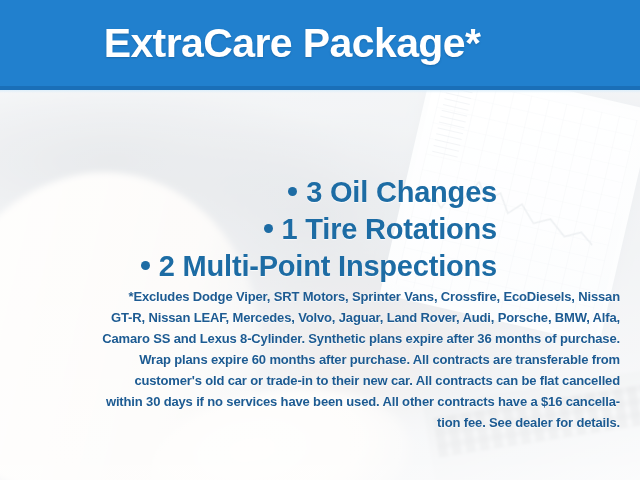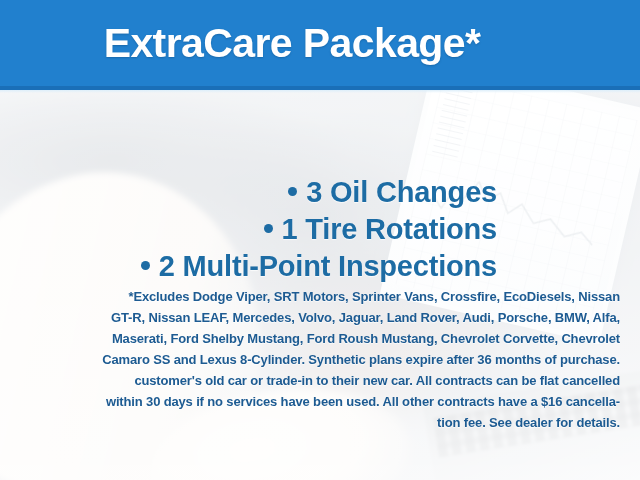--- a/index.html
+++ b/index.html
@@ -280,20 +280,20 @@
       <span class="bullet-dot"></span><span>1 Tire Rotations</span>
     </div>
     <div class="bullet-line">
       <span class="bullet-dot"></span><span>2 Multi-Point Inspections</span>
     </div>
   </div>
 
   <div class="fine-print">
     <div class="fine-line">*Excludes Dodge Viper, SRT Motors, Sprinter Vans, Crossfire, EcoDiesels, Nissan</div>
     <div class="fine-line">GT-R, Nissan LEAF, Mercedes, Volvo, Jaguar, Land Rover, Audi, Porsche, BMW, Alfa,</div>
-    <div class="fine-line">Maserati, Ford Shelby Mustang, Ford Roush Mustang, Chevrolet Corvette, Chevrolet</div>
     <div class="fine-line">Camaro SS and Lexus 8-Cylinder. Synthetic plans expire after 36 months of purchase.</div>
+    <div class="fine-line">Wrap plans expire 60 months after purchase. All contracts are transferable from</div>
     <div class="fine-line">customer's old car or trade-in to their new car. All contracts can be flat cancelled</div>
     <div class="fine-line">within 30 days if no services have been used. All other contracts have a $16 cancella-</div>
     <div class="fine-line">tion fee. See dealer for details.</div>
   </div>
 
 </div>
 
 </body></html>

